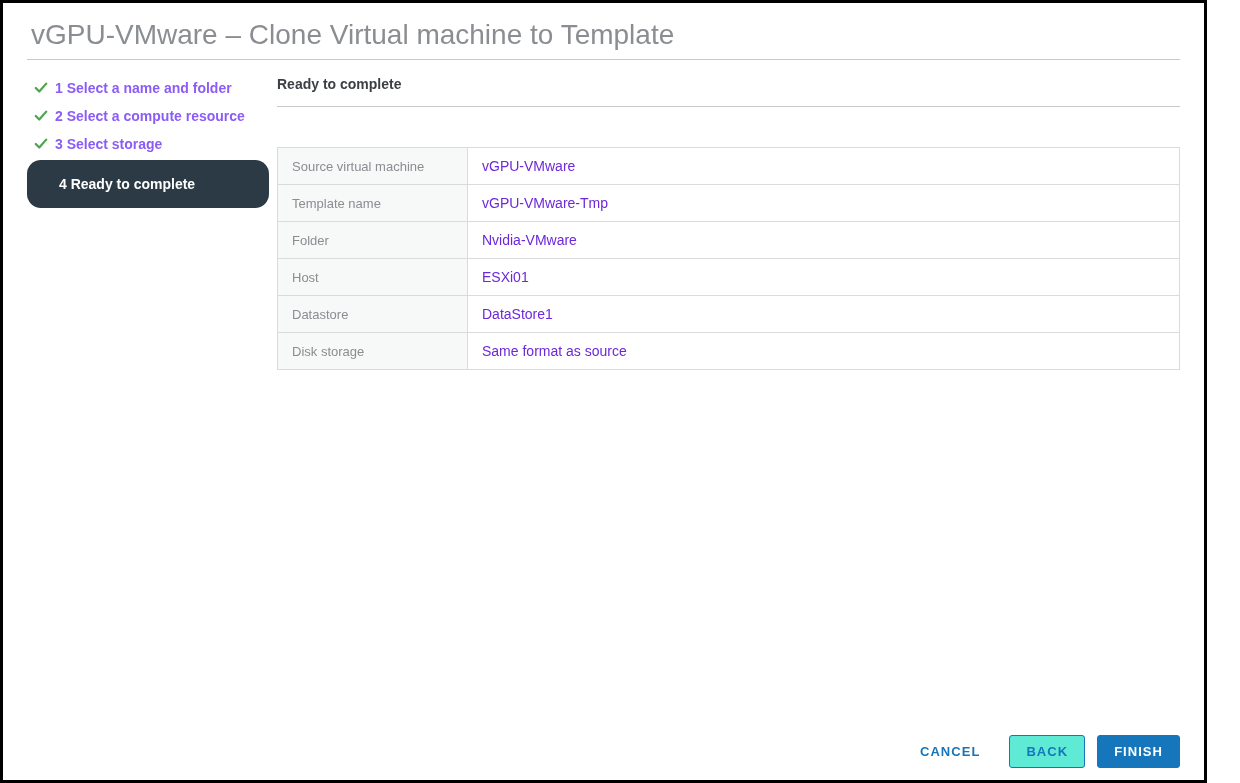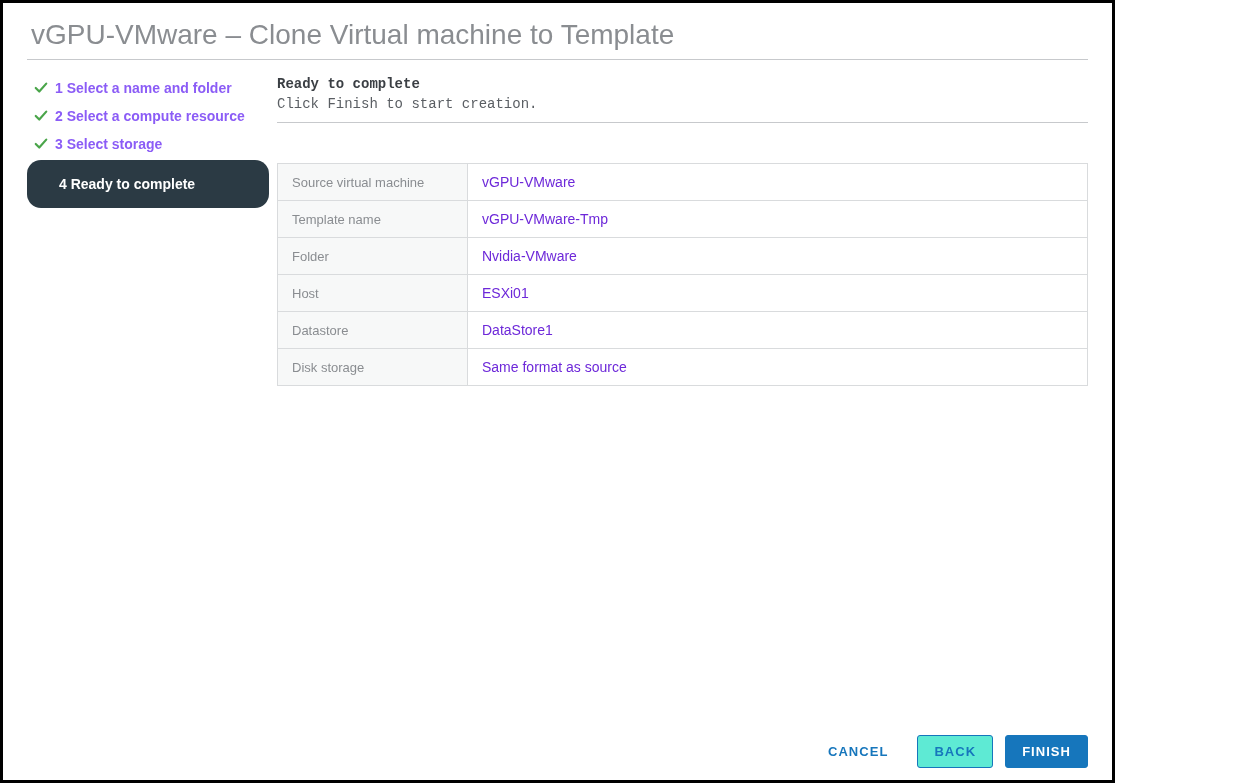--- a/index.html
+++ b/index.html
@@ -6,21 +6,21 @@
   html, body { margin:0; padding:0; }
   body {
     font-family: "Segoe UI", "Helvetica Neue", Arial, sans-serif;
     background:#fff;
     color:#3b3f44;
     width:1240px;
     height:783px;
   }
   .window {
     border:3px solid #000;
-    width:1115px;
+    width:1207px;
     height:783px;
     padding:12px 24px 12px 24px;
     display:flex;
     flex-direction:column;
   }
   .page-title {
     font-size:28px;
     font-weight:400;
     color:#8a8d91;
     padding:4px 4px 8px 4px;
@@ -66,21 +66,20 @@
   
   .main {
     flex:1 1 auto;
     display:flex;
     flex-direction:column;
   }
   .section-head {
     border-bottom:1px solid #c7c9cc;
     padding-bottom:10px;
     margin-bottom:40px;
-    font-family:Liberation Mono, monospace;
   }
   .section-title {
     font-size:14px;
     font-weight:700;
     color:#3b3f44;
     margin-bottom:4px;
   }
   .section-sub {
     font-size:14px;
     color:#5a5e63;
@@ -176,21 +175,20 @@
               <path d="M2 8 L6 12 L14 3" stroke="#4aa54a" stroke-width="2.5" fill="none" stroke-linecap="round" stroke-linejoin="round"></path>
             </svg>
         </span>
         <span>4 Ready to complete</span>
       </div>
     </div>
 
     <div class="main">
       <div class="section-head">
         <div class="section-title">Ready to complete</div>
-        <div class="section-sub">Click Finish to start creation.</div>
       </div>
 
       <table class="summary">
         <tbody>
             <tr>
           <td class="label">Source virtual machine</td>
           <td>vGPU-VMware</td>
         </tr>
         <tr>
           <td class="label">Template name</td>

